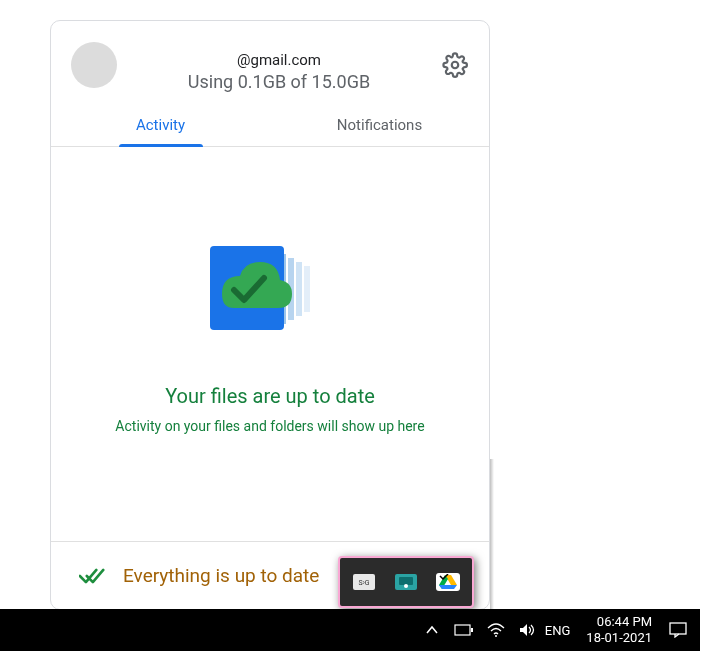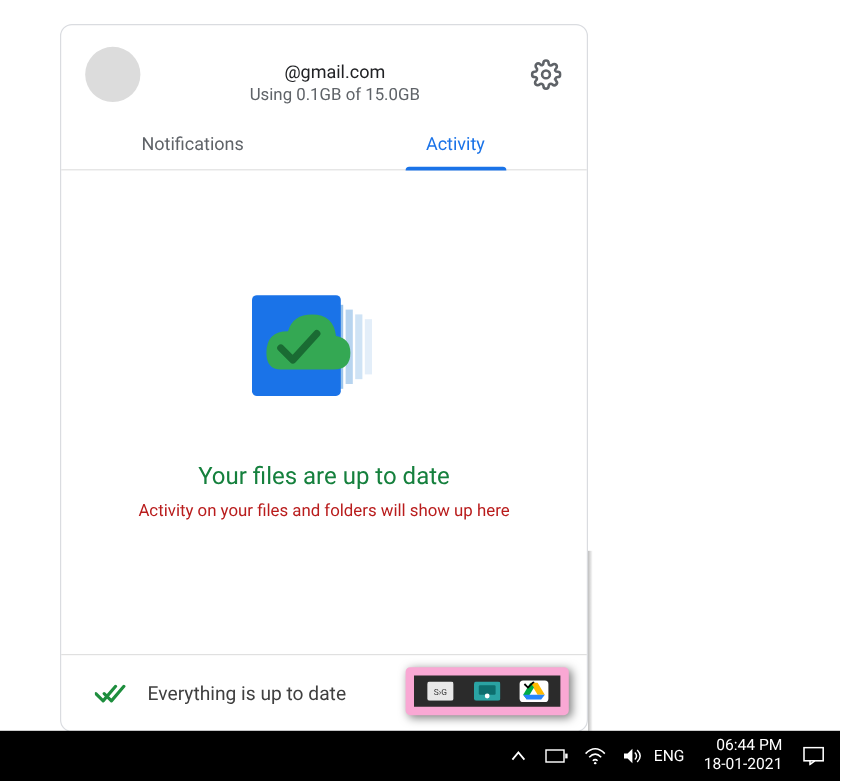--- a/index.html
+++ b/index.html
@@ -23,63 +23,63 @@
     padding: 16px 20px 10px 20px;
     position: relative;
   }
   .avatar {
     width: 46px; height: 46px; border-radius: 50%;
     background: #dcdcdc;
     flex-shrink: 0;
   }
   .acct { flex: 1; text-align: center; margin-top:14px;}
   .acct .email { font-size: 15px; color:#202124; }
-  .acct .storage { font-size: 14px; color:#5f6368; margin-top:2px;}
+  .acct .storage { font-size: 18px; color:#5f6368; margin-top:2px;}
   .gear { width: 28px; height: 28px; flex-shrink:0; cursor:pointer; display:flex;align-items:center;justify-content:center;}
   .tabs { display:flex; border-bottom:1px solid #e0e0e0; }
   .tab {
     flex:1; text-align:center; padding:14px 0 12px 0;
     font-size:15px; color:#5f6368; cursor:pointer;
     position:relative;
   }
   .tab.active { color:#1a73e8; }
   .tab.active::after{
     content:""; position:absolute; left:50%; transform:translateX(-50%);
     bottom:-1px; width:84px; height:3px; background:#1a73e8; border-radius:3px 3px 0 0;
   }
   .content {
     flex:1; display:flex; flex-direction:column;
     align-items:center; justify-content:center;
     padding: 0 20px 20px 20px;
   }
   .hero-wrap { display:flex; align-items:center; justify-content:center; margin-bottom:40px;}
   .hero-title { font-size:20px; color:#15803d; margin-bottom:10px; font-weight:400; text-align:left;}
-  .hero-sub { font-size:14px; color:#b91c1c; text-align:center;}
+  .hero-sub { font-size:14px; color:#15803d; text-align:center;}
   .status {
     border-top:1px solid #e0e0e0;
     display:flex; align-items:center;
     padding: 22px 28px;
     gap:18px;
   }
   .status .double-check { color:#1e8e3e; width:26px; height:18px; }
-  .status-text { font-size:16px; color:#404040;}
+  .status-text { font-size:19px; color:#a16207;}
   .shadow-slice{
     position:absolute; top:459px; left:490px; width:4px; height:150px;
     background:linear-gradient(to right, rgba(0,0,0,0.25), rgba(0,0,0,0));
     pointer-events:none;
   }
 
   .overflow-tray{
     position:absolute;
     left:338px; top:556px;
-    width:136px; height:40px;
+    width:136px; height:52px;
     background:#2b2b2b;
     display:flex; align-items:center; justify-content:space-around;
     gap:6px; padding:0 6px;
-    border:7px solid #f9a8d4;
+    border:2px solid #f9a8d4;
     border-radius:4px;
     box-shadow: 2px 2px 8px rgba(0,0,0,0.5);
   }
   .tray-ico{ width:24px; height:18px; display:flex;align-items:center;justify-content:center; cursor:pointer;}
 
   .taskbar{
     position:absolute; left:0; bottom:0; right:16px;
     height:42px; background:#000;
     display:flex; align-items:center; justify-content:flex-end;
     color:#fff; font-size:13px; padding-right:6px;
@@ -102,25 +102,25 @@
     </div>
     <div class="gear">
       <svg viewBox="0 0 24 24" width="26" height="26" fill="none" stroke="#5f6368" stroke-width="2">
         <circle cx="12" cy="12" r="3"></circle>
         <path d="M19.4 15a1.7 1.7 0 0 0 .34 1.87l.06.06a2 2 0 1 1-2.83 2.83l-.06-.06a1.7 1.7 0 0 0-1.87-.34 1.7 1.7 0 0 0-1 1.56V21a2 2 0 1 1-4 0v-.09a1.7 1.7 0 0 0-1.11-1.56 1.7 1.7 0 0 0-1.87.34l-.06.06a2 2 0 1 1-2.83-2.83l.06-.06A1.7 1.7 0 0 0 5 15a1.7 1.7 0 0 0-1.56-1H3.3a2 2 0 1 1 0-4h.09A1.7 1.7 0 0 0 5 8.89a1.7 1.7 0 0 0-.34-1.87l-.06-.06a2 2 0 1 1 2.83-2.83l.06.06A1.7 1.7 0 0 0 9 5a1.7 1.7 0 0 0 1-1.56V3.3a2 2 0 1 1 4 0v.09c0 .67.4 1.27 1 1.56a1.7 1.7 0 0 0 1.87-.34l.06-.06a2 2 0 1 1 2.83 2.83l-.06.06A1.7 1.7 0 0 0 19 9c.29.6.89 1 1.56 1H21a2 2 0 1 1 0 4h-.09c-.67 0-1.27.4-1.56 1z"></path>
       </svg>
     </div>
   </div>
 
   <div class="tabs">
+    <div class="tab active">
+      <span>Activity</span>
+    </div>
     <div class="tab">
       <span>Notifications</span>
-    </div>
-    <div class="tab active">
-      <span>Activity</span>
     </div>
   </div>
 
   <div class="content">
     <div class="hero-wrap">
       <svg width="140" height="110" viewBox="0 0 140 110">
         <g>
           <rect x="80" y="20" width="6" height="70" fill="#9bc4ea"></rect>
           <rect x="88" y="24" width="6" height="62" fill="#b7d4ef"></rect>
           <rect x="96" y="28" width="6" height="54" fill="#cfe3f5"></rect>

